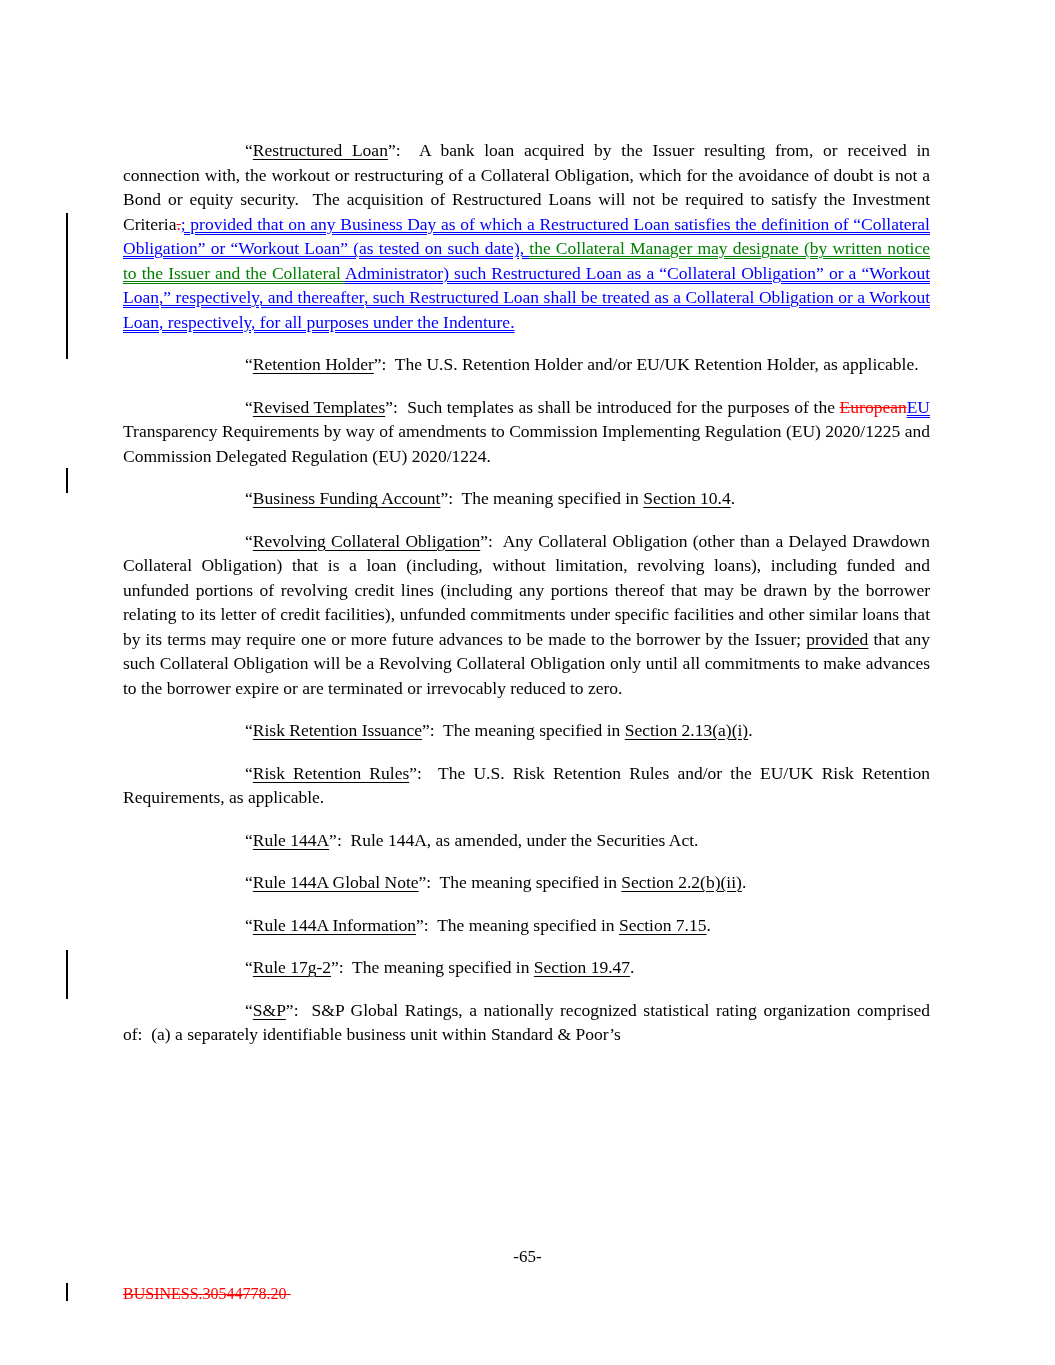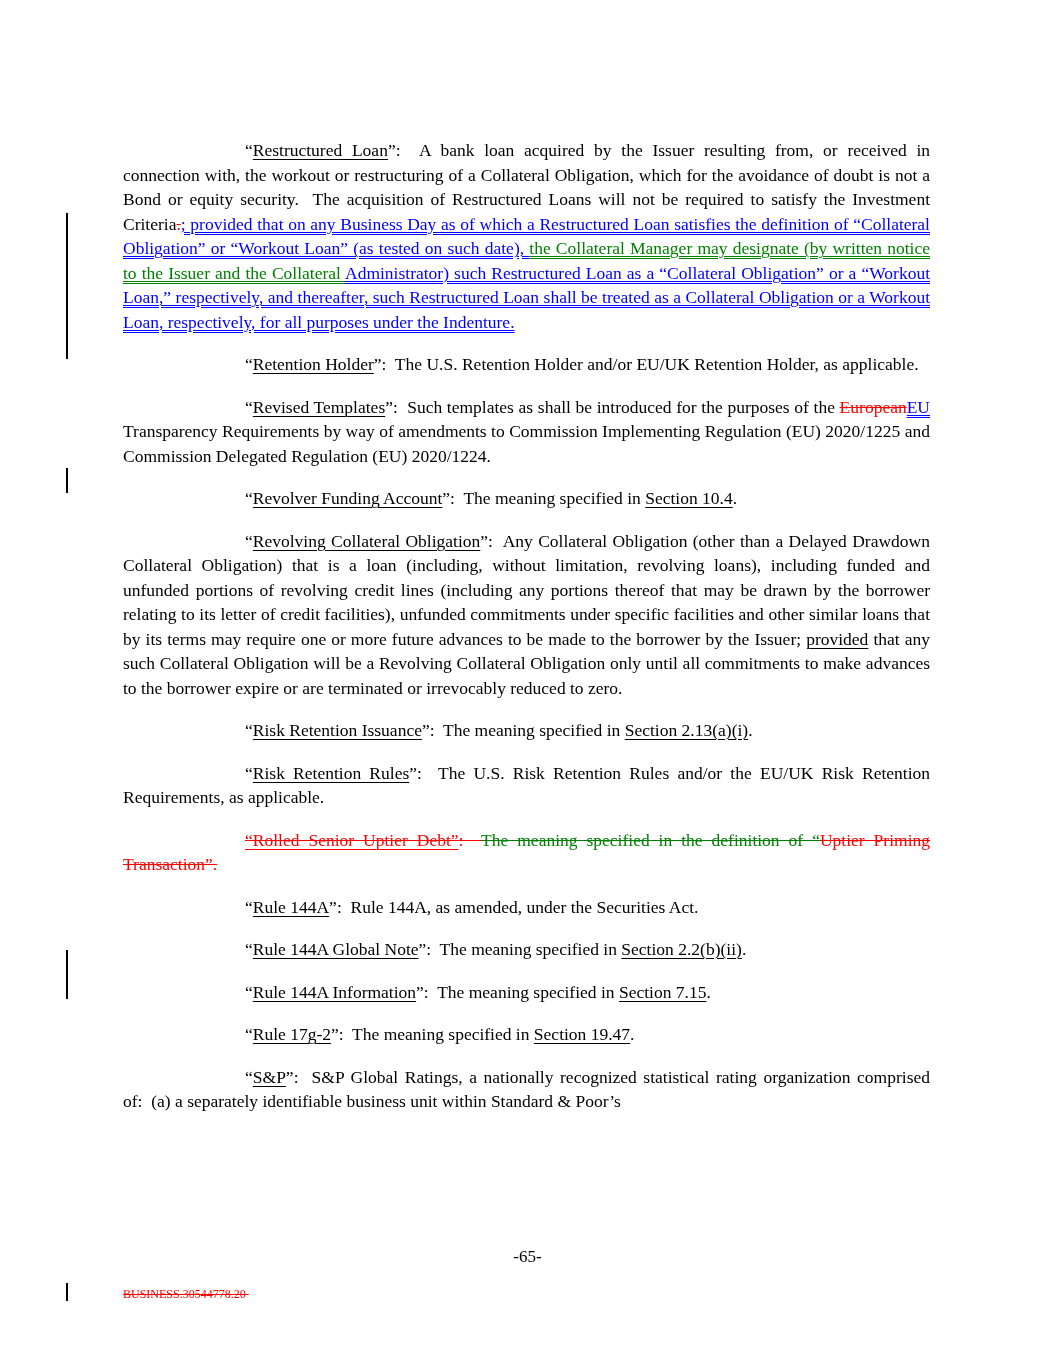--- a/index.html
+++ b/index.html
@@ -81,43 +81,42 @@
     left: 0;
     width: 1055px;
     text-align: center;
     font-size: 17px;
     line-height: 22px;
   }
   .footer-doc-id {
     position: absolute;
     top: 1286px;
     left: 123px;
-    font-size: 12px;
+    font-size: 16px;
     line-height: 16px;
   }
 </style>
 </head>
 <body>
 
 <div class="page">
 
   <div class="change-bar bar-1"></div>
   <div class="change-bar bar-2"></div>
   <div class="change-bar bar-3"></div>
   <div class="change-bar bar-4"></div>
 
   <div class="content">
       <p class="para"><span class="run-n">“</span><span class="run-u">Restructured Loan</span><span class="run-n">”:&nbsp; A bank loan acquired by the Issuer resulting from, or received in connection with, the workout or restructuring of a Collateral Obligation, which for the avoidance of doubt is not a Bond or equity security.&nbsp; The acquisition of Restructured Loans will not be required to satisfy the Investment Criteria</span><span class="run-dr">.</span><span class="run-ib">; provided that on any Business Day as of which a Restructured Loan satisfies the definition of “Collateral Obligation” or “Workout Loan” (as tested on such date), </span><span class="run-ig">the Collateral Manager may designate (by written notice to the Issuer and the Collateral </span><span class="run-ib">Administrator) such Restructured Loan as a “Collateral Obligation” or a “Workout Loan,” respectively, and thereafter, such Restructured Loan shall be treated as a Collateral Obligation or a Workout Loan, respectively, for all purposes under the Indenture.</span></p>
       <p class="para"><span class="run-n">“</span><span class="run-u">Retention Holder</span><span class="run-n">”:&nbsp; The U.S. Retention Holder and/or EU/UK Retention Holder, as applicable.</span></p>
       <p class="para"><span class="run-n">“</span><span class="run-u">Revised Templates</span><span class="run-n">”:&nbsp; Such templates as shall be introduced for the purposes of the </span><span class="run-dr">European</span><span class="run-ib">EU</span><span class="run-n"> Transparency Requirements by way of amendments to Commission Implementing Regulation (EU) 2020/1225 and Commission Delegated Regulation (EU) 2020/1224.</span></p>
-      <p class="para"><span class="run-n">“</span><span class="run-u">Revolver Funding Account</span><span class="run-n">”:&nbsp; The meaning specified in </span><span class="run-u">Section 10.4</span><span class="run-n">.</span></p>
+      <p class="para"><span class="run-n">“</span><span class="run-u">Business Funding Account</span><span class="run-n">”:&nbsp; The meaning specified in </span><span class="run-u">Section 10.4</span><span class="run-n">.</span></p>
       <p class="para"><span class="run-n">“</span><span class="run-u">Revolving Collateral Obligation</span><span class="run-n">”:&nbsp; Any Collateral Obligation (other than a Delayed Drawdown Collateral Obligation) that is a loan (including, without limitation, revolving loans), including funded and unfunded portions of revolving credit lines (including any portions thereof that may be drawn by the borrower relating to its letter of credit facilities), unfunded commitments under specific facilities and other similar loans that by its terms may require one or more future advances to be made to the borrower by the Issuer; </span><span class="run-u">provided</span><span class="run-n"> that any such Collateral Obligation will be a Revolving Collateral Obligation only until all commitments to make advances to the borrower expire or are terminated or irrevocably reduced to zero.</span></p>
       <p class="para"><span class="run-n">“</span><span class="run-u">Risk Retention Issuance</span><span class="run-n">”:&nbsp; The meaning specified in </span><span class="run-u">Section 2.13(a)(i)</span><span class="run-n">.</span></p>
       <p class="para"><span class="run-n">“</span><span class="run-u">Risk Retention Rules</span><span class="run-n">”:&nbsp; The U.S. Risk Retention Rules and/or the EU/UK Risk Retention Requirements, as applicable.</span></p>
-      <p class="para"><span class="run-dru">“Rolled Senior Uptier Debt”</span><span class="run-dr">:&nbsp; </span><span class="run-dg">The meaning specified in the definition of “</span><span class="run-dr">Uptier Priming Transaction”.</span></p>
       <p class="para"><span class="run-n">“</span><span class="run-u">Rule 144A</span><span class="run-n">”:&nbsp; Rule 144A, as amended, under the Securities Act.</span></p>
       <p class="para"><span class="run-n">“</span><span class="run-u">Rule 144A Global Note</span><span class="run-n">”:&nbsp; The meaning specified in </span><span class="run-u">Section 2.2(b)(ii)</span><span class="run-n">.</span></p>
       <p class="para"><span class="run-n">“</span><span class="run-u">Rule 144A Information</span><span class="run-n">”:&nbsp; The meaning specified in </span><span class="run-u">Section 7.15</span><span class="run-n">.</span></p>
       <p class="para"><span class="run-n">“</span><span class="run-u">Rule 17g-2</span><span class="run-n">”:&nbsp; The meaning specified in </span><span class="run-u">Section 19.47</span><span class="run-n">.</span></p>
       <p class="para"><span class="run-n">“</span><span class="run-u">S&amp;P</span><span class="run-n">”:&nbsp; S&amp;P Global Ratings, a nationally recognized statistical rating organization comprised of:&nbsp; (a) a separately identifiable business unit within Standard &amp; Poor’s</span></p>
     </div>
 
   <div class="footer-page-number">-65-</div>
 
   <div class="footer-doc-id">

